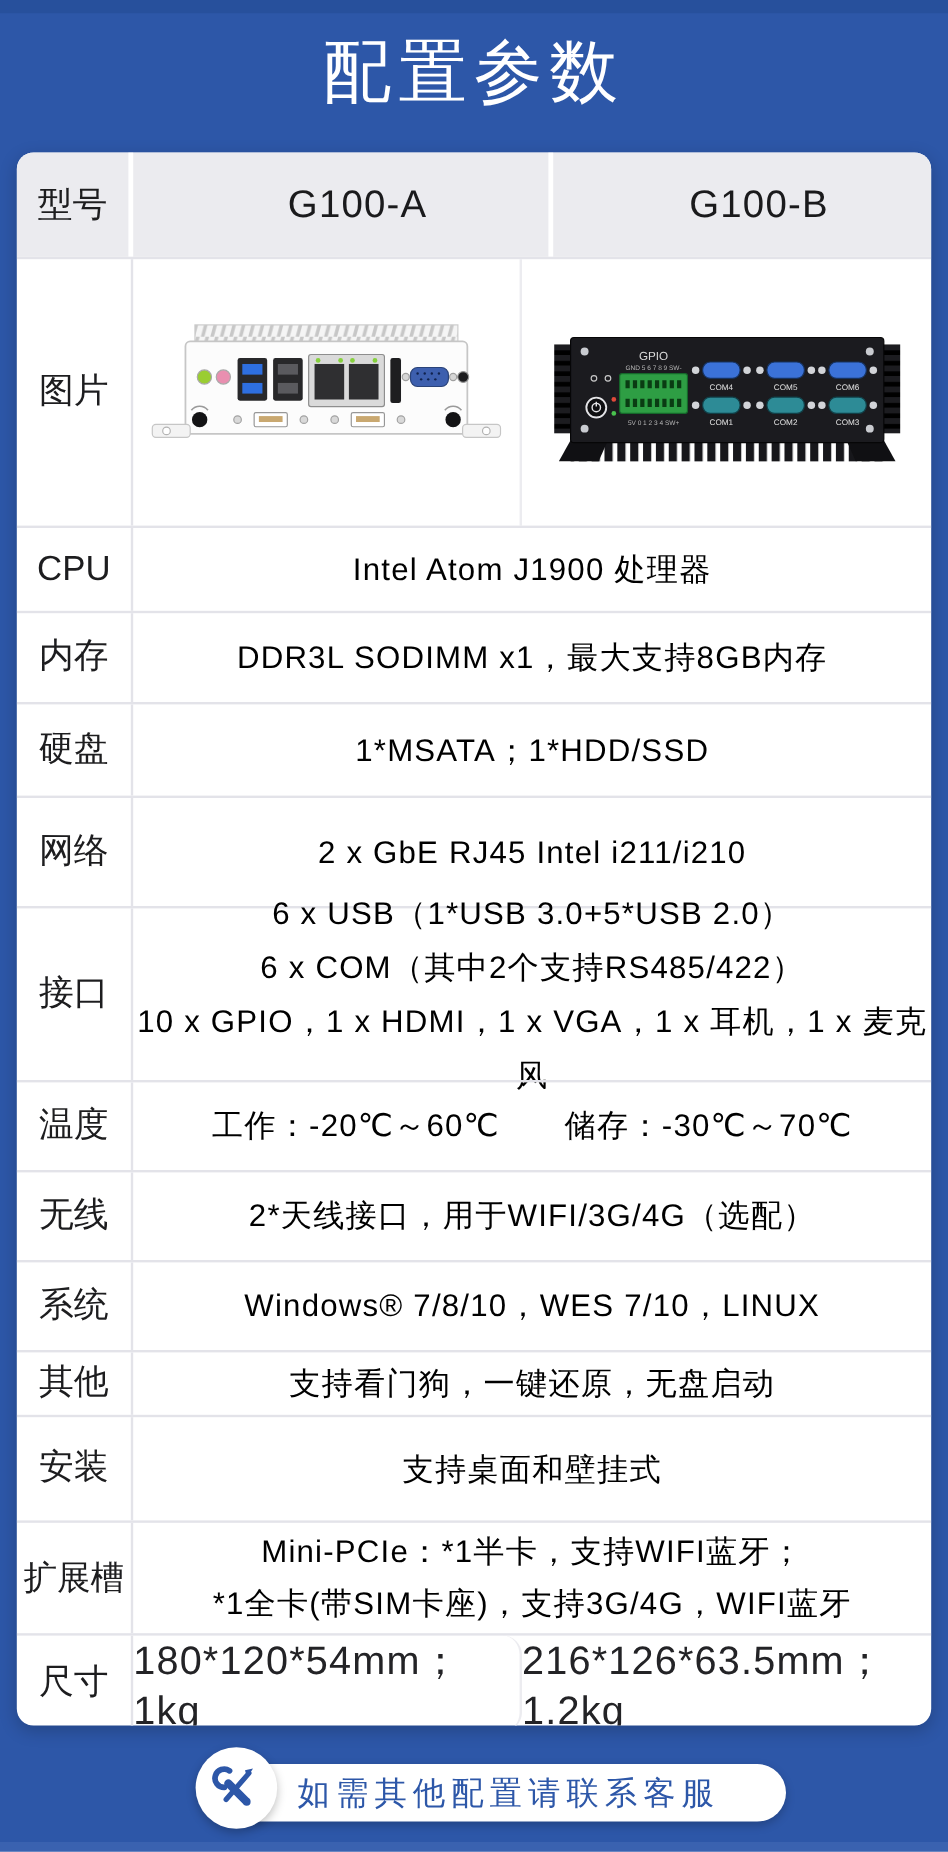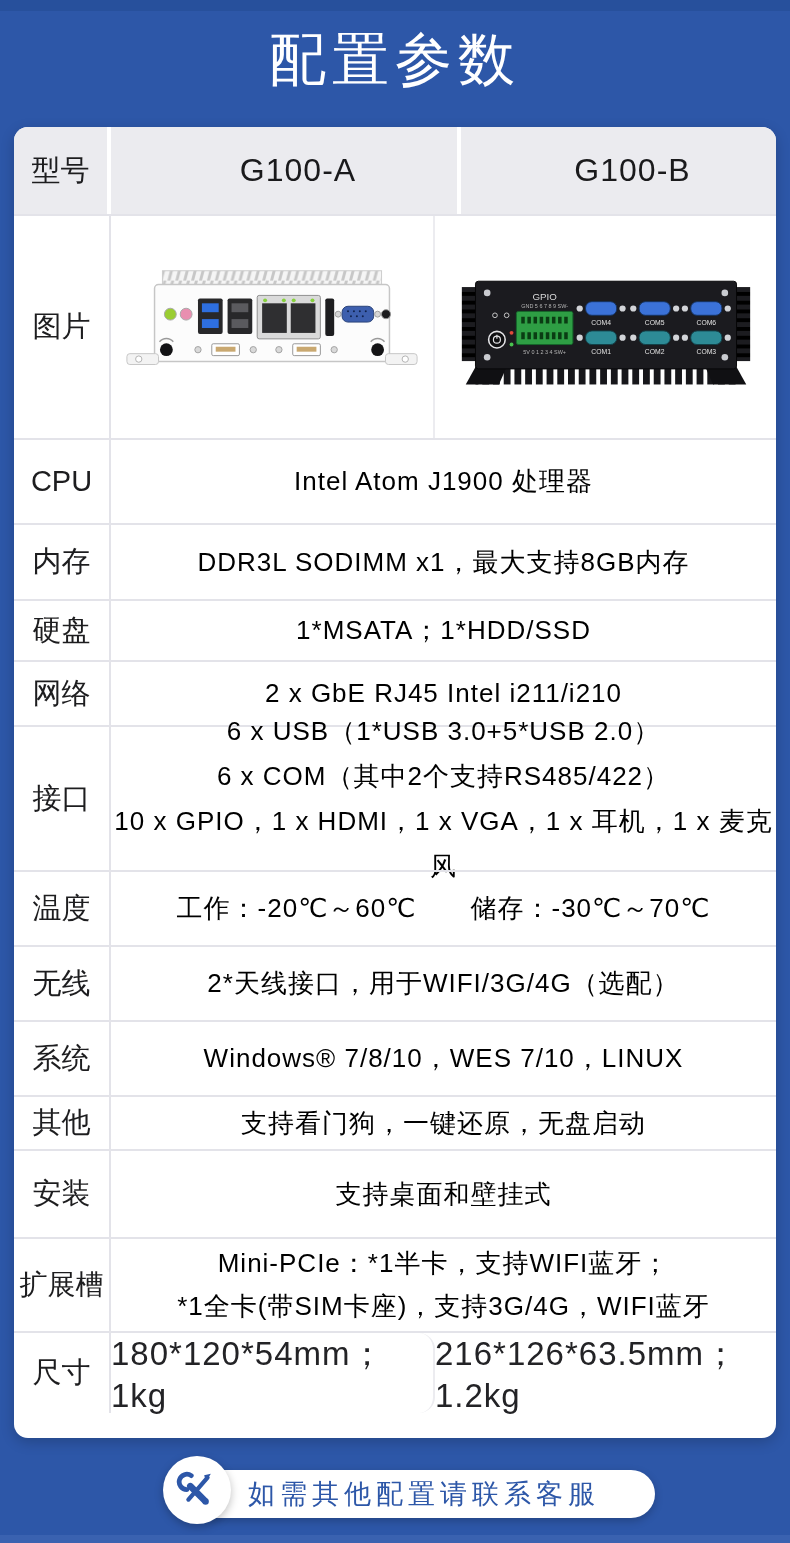--- a/index.html
+++ b/index.html
@@ -243,42 +243,42 @@
               <rect x="247" y="81" width="32" height="14" rx="6.5" fill="#2d8b96" stroke="#113f47"></rect>
               <circle cx="285" cy="88" r="3.2" fill="#d2d4d8"></circle>
               <text x="263" y="105" fill="#e2e2e2" font-size="7" text-anchor="middle">COM3</text>
             </g>
           </g>
         </svg>
       </div>
     </div>
   </div>
 
-  <div class="row" style="height:85px">
+  <div class="row" style="height:71px">
     <div class="label">CPU</div>
     <div class="content">
         <div class="line">Intel Atom J1900 处理器</div>
       </div>
   </div>
 
   <div class="row" style="height:76px">
     <div class="label">内存</div>
     <div class="content">
         <div class="line">DDR3L SODIMM x1，最大支持8GB内存</div>
       </div>
   </div>
 
-  <div class="row" style="height:61px">
+  <div class="row" style="height:78px">
     <div class="label">硬盘</div>
     <div class="content">
         <div class="line">1*MSATA；1*HDD/SSD</div>
       </div>
   </div>
 
-  <div class="row" style="height:65px">
+  <div class="row" style="height:92px">
     <div class="label">网络</div>
     <div class="content">
         <div class="line">2 x GbE RJ45 Intel i211/i210</div>
       </div>
   </div>
 
   <div class="row" style="height:145px">
     <div class="label">接口</div>
     <div class="content">
       <div class="line">6 x USB（1*USB 3.0+5*USB 2.0）</div>

